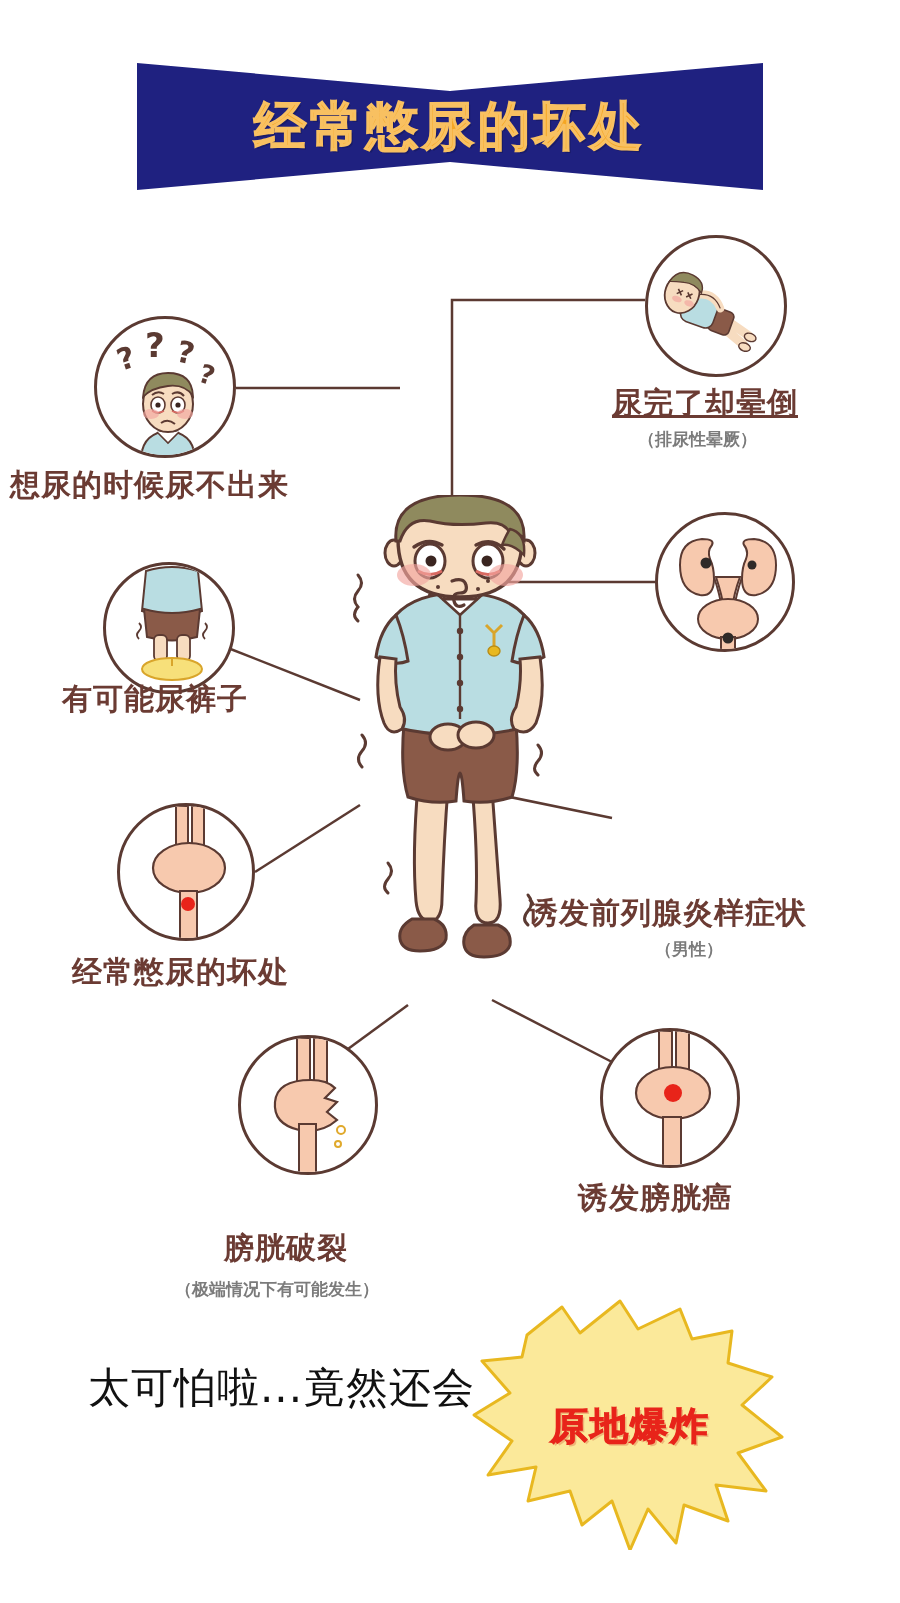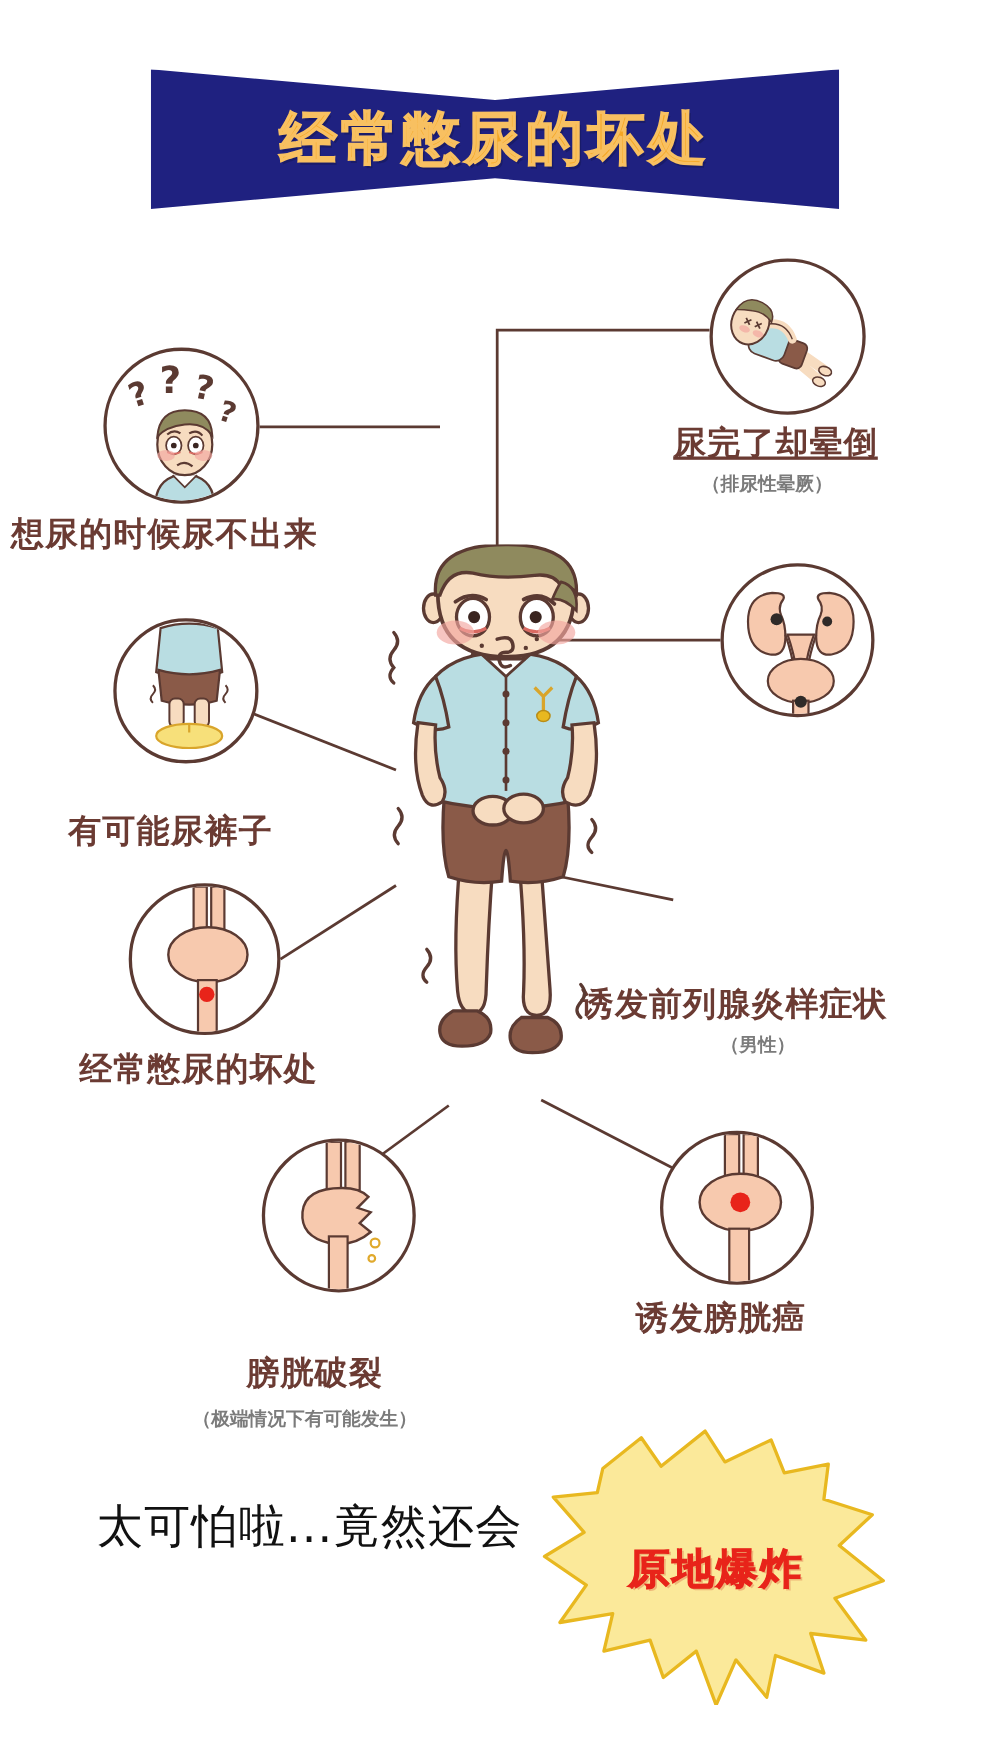--- a/index.html
+++ b/index.html
@@ -84,21 +84,21 @@
     left: 88px; top: 1360px;
     font-size: 42px;
     font-weight: normal;
     color: #111111;
     letter-spacing: 1px;
     white-space: nowrap;
     font-family: "DejaVu Sans", "Liberation Sans", sans-serif;
   }
   .burst-wrap {
     position: absolute;
-    left: 491px; top: 1295px;
+    left: 470px; top: 1295px;
     width: 320px; height: 255px;
   }
   .burst-text {
     position: absolute;
     left: 0; right: 0; top: 106px;
     text-align: center;
     font-size: 38px;
     font-weight: bold;
     color: #e8241a;
     letter-spacing: 2px;
@@ -220,21 +220,21 @@
       <rect x="71" y="70" width="13" height="26" rx="5" fill="#f7dcc0" stroke="#5b3a32" stroke-width="1.8"></rect>
 
       <ellipse cx="66" cy="104" rx="30" ry="11" fill="#f7e07a" stroke="#d9a52b" stroke-width="2"></ellipse>
 
       <path d="M66,94 l0,7" stroke="#d9a52b" stroke-width="2"></path>
 
       <path d="M33,58 q4,4 0,8 q-4,4 0,8" stroke="#5b3a32" stroke-width="1.8" fill="none"></path>
       <path d="M99,58 q4,4 0,8 q-4,4 0,8" stroke="#5b3a32" stroke-width="1.8" fill="none"></path>
     </svg>
   </div>
-  <div class="label" style="left:62px; top:735px;">有可能尿裤子</div>
+  <div class="label" style="left:62px; top:679px;">有可能尿裤子</div>
 
   <div class="node" style="left:655px; top:512px; width:140px; height:140px;">
     <svg viewBox="0 0 140 140" width="140" height="140">
 
       <path d="M44,24 q-22,2 -22,26 q0,26 20,30 q14,2 14,-16 q0,-12 -4,-20 q-3,-8 2,-14 q3,-6 -10,-6z" fill="#f7c9ae" stroke="#5b3a32" stroke-width="2"></path>
 
       <path d="M96,24 q22,2 22,26 q0,26 -20,30 q-14,2 -14,-16 q0,-12 4,-20 q3,-8 -2,-14 q-3,-6 10,-6z" fill="#f7c9ae" stroke="#5b3a32" stroke-width="2"></path>
 
       <path d="M56,62 q6,18 8,32" stroke="#5b3a32" stroke-width="2" fill="none"></path>
       <path d="M84,62 q-6,18 -8,32" stroke="#5b3a32" stroke-width="2" fill="none"></path>

